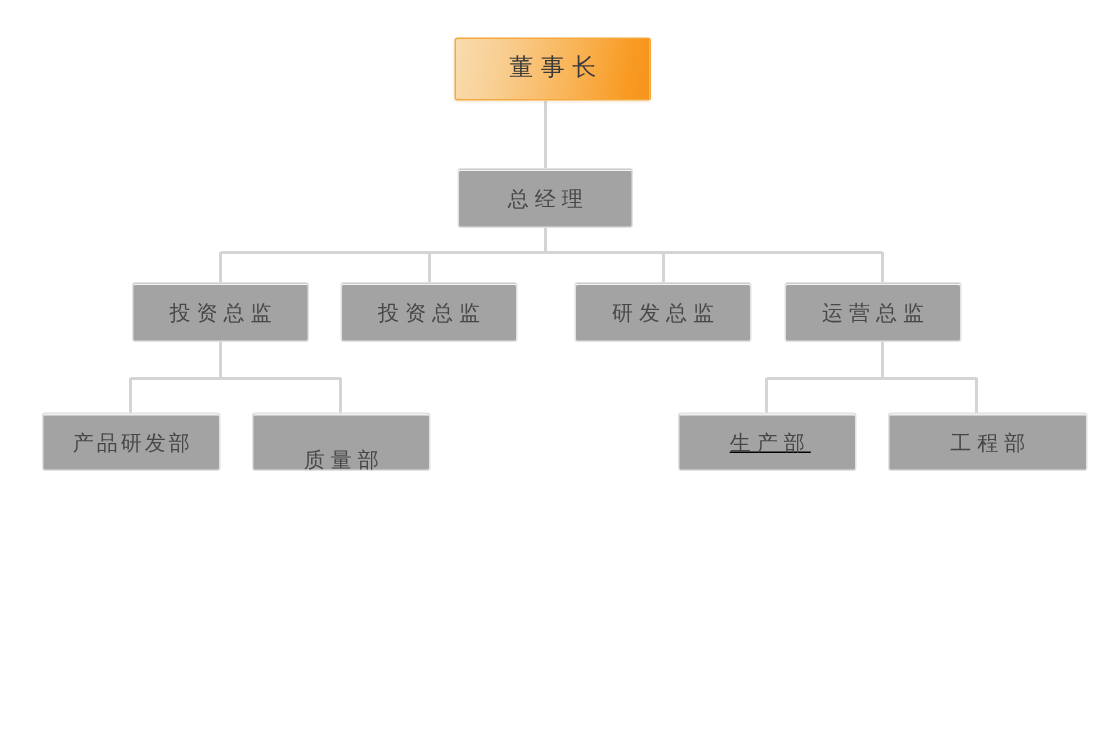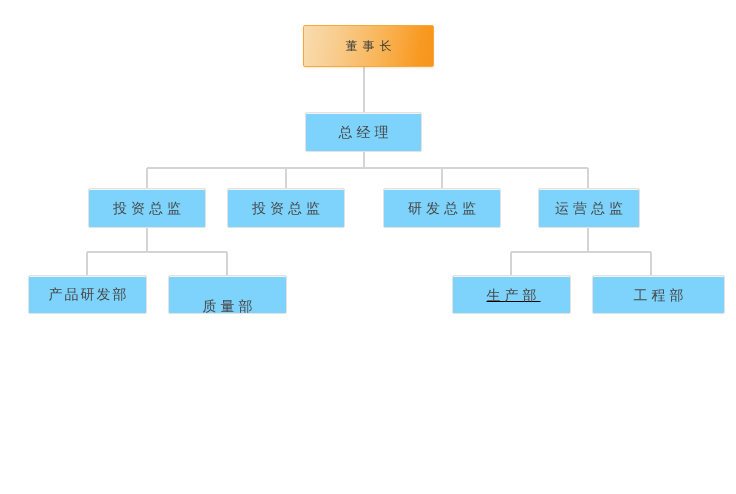--- a/index.html
+++ b/index.html
@@ -41,28 +41,28 @@
     line-height: 1;
   }
   
   .node.root {
     background: linear-gradient(100deg, #f9dcaf 0%, #f8cf94 22%, #f9b559 58%, #f89a22 88%, #f7941d 100%);
     border: 1px solid #f6a83a;
     box-shadow: 0 1px 2px rgba(180,120,30,0.18);
   }
   .node.root .node-label {
     color: #3b3b3b;
-    font-size: 12px;
+    font-size: 16px;
     letter-spacing: 5px;
     text-indent: 5px;
     font-weight: 400;
   }
   
   .node.plain {
-    background: #7dd3fc;
+    background: #a3a3a3;
     border: 1px solid #e2e2e2;
     box-shadow: inset 0 1px 0 #f2f2f2;
   }
   .node.plain .node-label {
     color: #474747;
     font-size: 14px;
     letter-spacing: 4px;
     text-indent: 4px;
     font-weight: 400;
   }
@@ -113,25 +113,25 @@
   </div>
 
   <div class="node plain" style="left:227px; top:188px; width:118px; height:40px;">
     <span class="node-label">投资总监</span>
   </div>
 
   <div class="node plain" style="left:383px; top:188px; width:118px; height:40px;">
     <span class="node-label">研发总监</span>
   </div>
 
-  <div class="node plain" style="left:538px; top:188px; width:102px; height:40px;">
+  <div class="node plain" style="left:523px; top:188px; width:118px; height:40px;">
     <span class="node-label">运营总监</span>
   </div>
 
-  <div class="node plain tight" style="left:28px; top:275px; width:119px; height:39px;font-family:Liberation Serif, serif;">
+  <div class="node plain tight" style="left:28px; top:275px; width:119px; height:39px;">
     <span class="node-label">产品研发部</span>
   </div>
 
   <div class="node plain" style="left:168px; top:275px; width:119px; height:39px;align-items:flex-end;">
     <span class="node-label">质量部</span>
   </div>
 
   <div class="node plain" style="left:452px; top:275px; width:119px; height:39px;text-decoration:underline;">
     <span class="node-label">生产部</span>
   </div>

